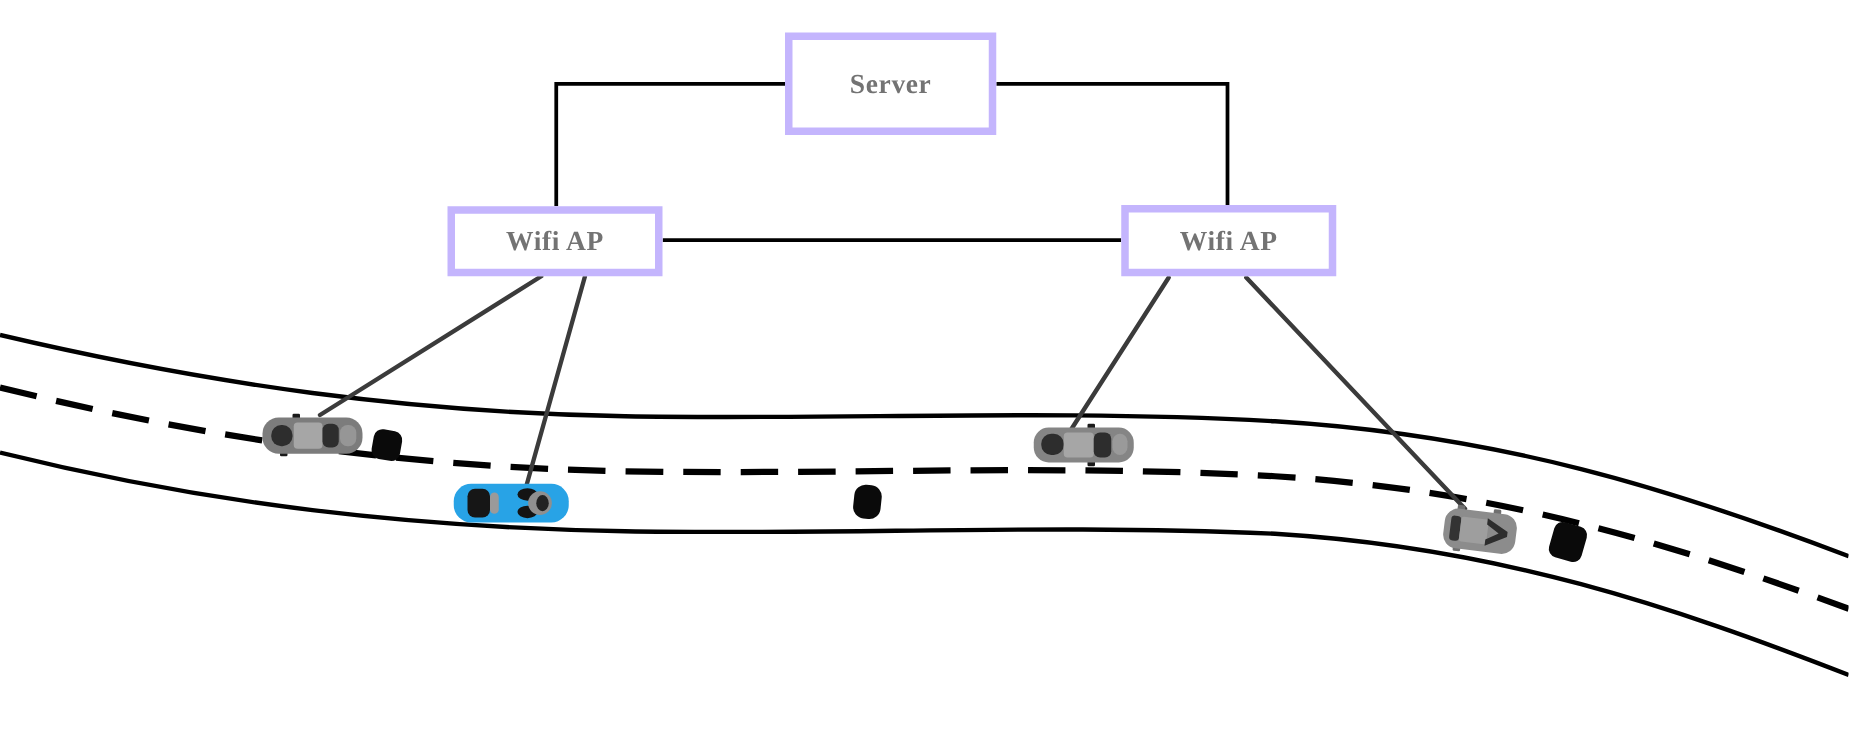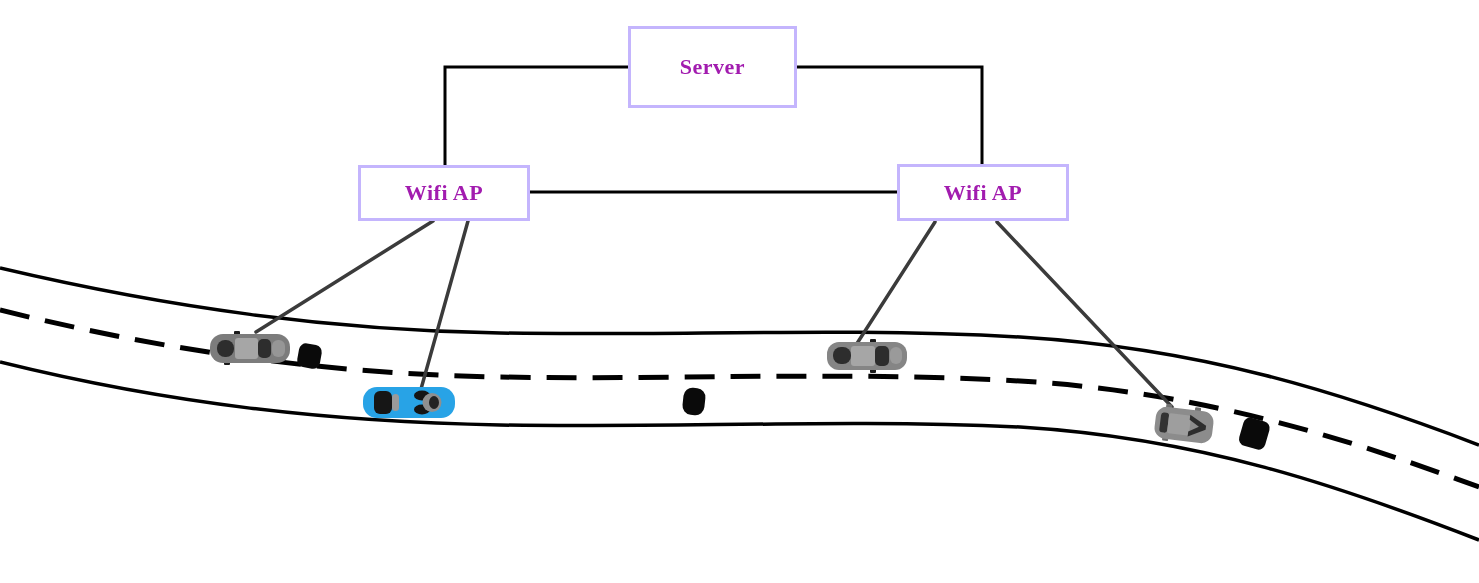--- a/index.html
+++ b/index.html
@@ -12,28 +12,28 @@
     font-family: "Liberation Serif", serif;
   }
   .layer {
     position: absolute;
     left: 0; top: 0;
     width: 1479px; height: 583px;
   }
   .node {
     position: absolute;
     box-sizing: border-box;
-    border: 3px solid #c4b5fd;
+    border: 6px solid #c4b5fd;
     background: #ffffff;
     display: flex;
     align-items: center;
     justify-content: center;
     font-weight: bold;
     font-size: 22px;
-    color: #a21caf;
+    color: #737373;
     letter-spacing: 0.5px;
   }
   .node.server   { left: 628px; top: 26px;  width: 169px; height: 82px; }
   .node.ap-left  { left: 358px; top: 165px; width: 172px; height: 56px; }
   .node.ap-right { left: 897px; top: 164px; width: 172px; height: 57px; }
 </style>
 </head>
 <body>
 
 <div class="canvas">

